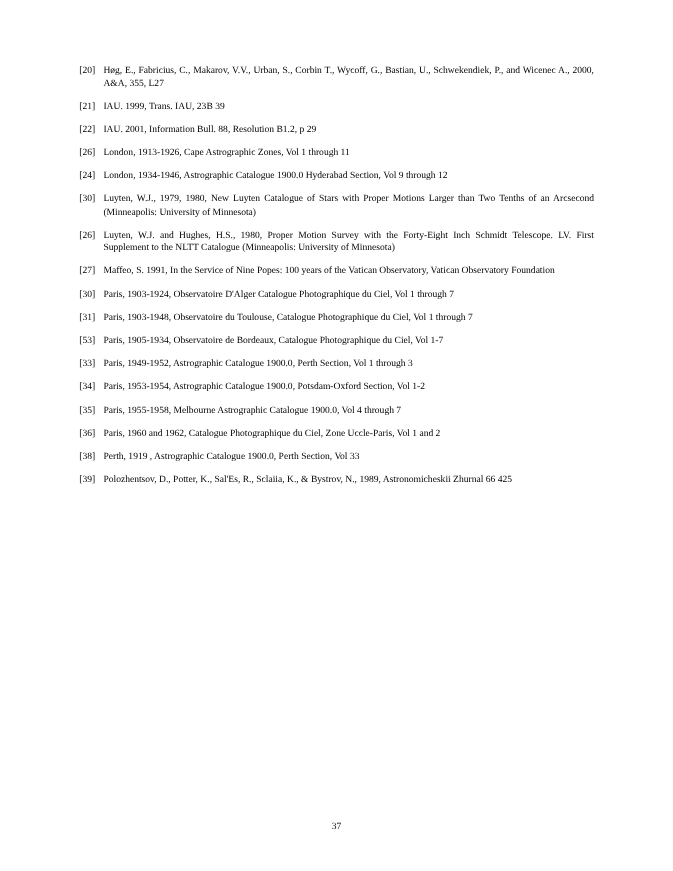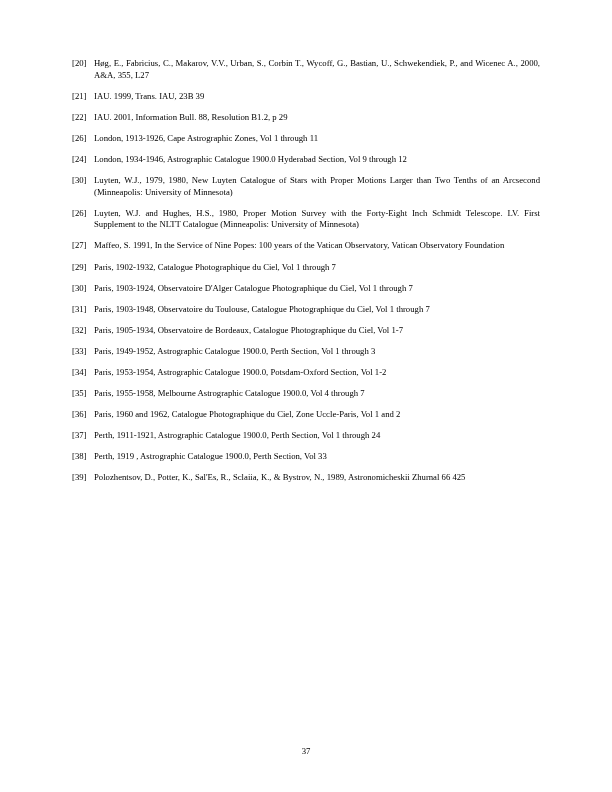--- a/index.html
+++ b/index.html
@@ -95,37 +95,33 @@
       <span class="ref-num">[26]</span>
       <span class="ref-body">Luyten, W.J. and Hughes, H.S., 1980, Proper Motion Survey with the Forty-Eight Inch Schmidt Telescope. LV. First Supplement to the NLTT Catalogue (Minneapolis: University of Minnesota)</span>
     </div>
 
     <div class="ref">
       <span class="ref-num">[27]</span>
       <span class="ref-body">Maffeo, S. 1991, In the Service of Nine Popes: 100 years of the Vatican Observatory, Vatican Observatory Foundation</span>
     </div>
 
 
-    <div class="ref">
-      <span class="ref-num">[29]</span>
-      <span class="ref-body">Paris, 1902-1932, Catalogue Photographique du Ciel, Vol 1 through 7</span>
-    </div>
 
     <div class="ref">
       <span class="ref-num">[30]</span>
       <span class="ref-body">Paris, 1903-1924, Observatoire D'Alger Catalogue Photographique du Ciel, Vol 1 through 7</span>
     </div>
 
     <div class="ref">
       <span class="ref-num">[31]</span>
       <span class="ref-body">Paris, 1903-1948, Observatoire du Toulouse, Catalogue Photographique du Ciel, Vol 1 through 7</span>
     </div>
 
     <div class="ref">
-      <span class="ref-num">[32]</span>
+      <span class="ref-num">[53]</span>
       <span class="ref-body">Paris, 1905-1934, Observatoire de Bordeaux, Catalogue Photographique du Ciel, Vol 1-7</span>
     </div>
 
     <div class="ref">
       <span class="ref-num">[33]</span>
       <span class="ref-body">Paris, 1949-1952, Astrographic Catalogue 1900.0, Perth Section, Vol 1 through 3</span>
     </div>
 
     <div class="ref">
       <span class="ref-num">[34]</span>
@@ -135,24 +131,20 @@
     <div class="ref">
       <span class="ref-num">[35]</span>
       <span class="ref-body">Paris, 1955-1958, Melbourne Astrographic Catalogue 1900.0, Vol 4 through 7</span>
     </div>
 
     <div class="ref">
       <span class="ref-num">[36]</span>
       <span class="ref-body">Paris, 1960 and 1962, Catalogue Photographique du Ciel, Zone Uccle-Paris, Vol 1 and 2</span>
     </div>
 
-    <div class="ref">
-      <span class="ref-num">[37]</span>
-      <span class="ref-body">Perth, 1911-1921, Astrographic Catalogue 1900.0, Perth Section, Vol 1 through 24</span>
-    </div>
 
     <div class="ref">
       <span class="ref-num">[38]</span>
       <span class="ref-body">Perth, 1919 , Astrographic Catalogue 1900.0, Perth Section, Vol 33</span>
     </div>
 
     <div class="ref">
       <span class="ref-num">[39]</span>
       <span class="ref-body">Polozhentsov, D., Potter, K., Sal'Es, R., Sclaiia, K., &amp; Bystrov, N., 1989, Astronomicheskii Zhurnal 66 425</span>
     </div>

